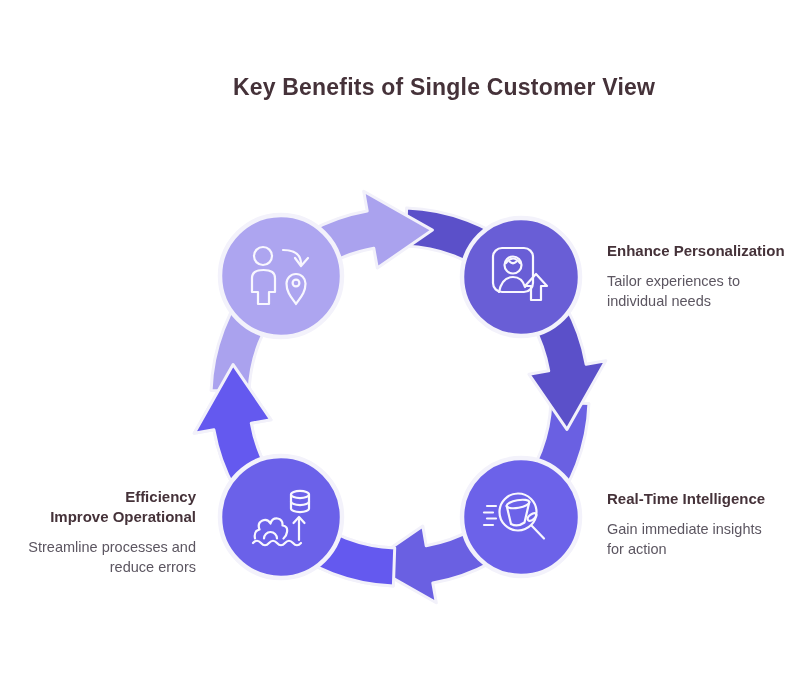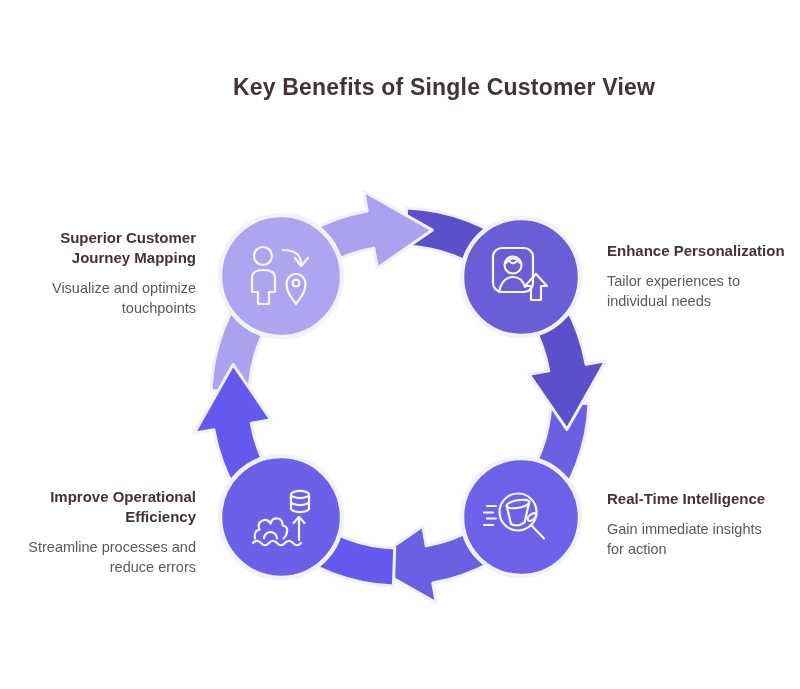--- a/index.html
+++ b/index.html
@@ -81,30 +81,20 @@
       <path d="M 10 -22.5 V -8.5 A 9 3.6 0 0 0 28 -8.5 V -22.5"></path>
       <path d="M 10 -15.5 A 9 3.6 0 0 0 28 -15.5"></path>
       <path d="M -26 21.5 Q -27.5 14 -21.5 12.5 Q -24 6 -18.5 3.5 Q -13.5 1.5 -10.5 6.5 Q -9 1 -3.5 1.5 Q 2 2.5 1.5 8.5 Q 7 9 6 15 Q 5.5 19 2.5 21.5"></path>
       <path d="M -17 21.5 A 6.5 6.5 0 0 1 -4 21.5"></path>
       <path d="M 18 23 V 1"></path>
       <path d="M 12.5 6 L 18 0 L 23.5 6"></path>
       <path d="M -28 26 Q -24 21.5 -20 26 T -12 26 T -4 26 T 4 26 T 12 26 T 20 26"></path>
     </g>
   </svg>
 
-  <div class="node node-tl">
-    <div class="node-title">
-      <span>Superior Customer</span>
-      <span>Journey Mapping</span>
-    </div>
-    <div class="node-desc">
-      <span>Visualize and optimize</span>
-      <span>touchpoints</span>
-    </div>
-  </div>
 
   <div class="node node-tr">
     <div class="node-title">
       <span>Enhance Personalization</span>
       <span></span>
     </div>
     <div class="node-desc">
       <span>Tailor experiences to</span>
       <span>individual needs</span>
     </div>
@@ -116,22 +106,22 @@
       <span></span>
     </div>
     <div class="node-desc">
       <span>Gain immediate insights</span>
       <span>for action</span>
     </div>
   </div>
 
   <div class="node node-bl">
     <div class="node-title">
+      <span>Efficiency</span>
       <span>Improve Operational</span>
-      <span>Efficiency</span>
     </div>
     <div class="node-desc">
       <span>Streamline processes and</span>
       <span>reduce errors</span>
     </div>
   </div>
 
 </div>
 
 </body></html>

